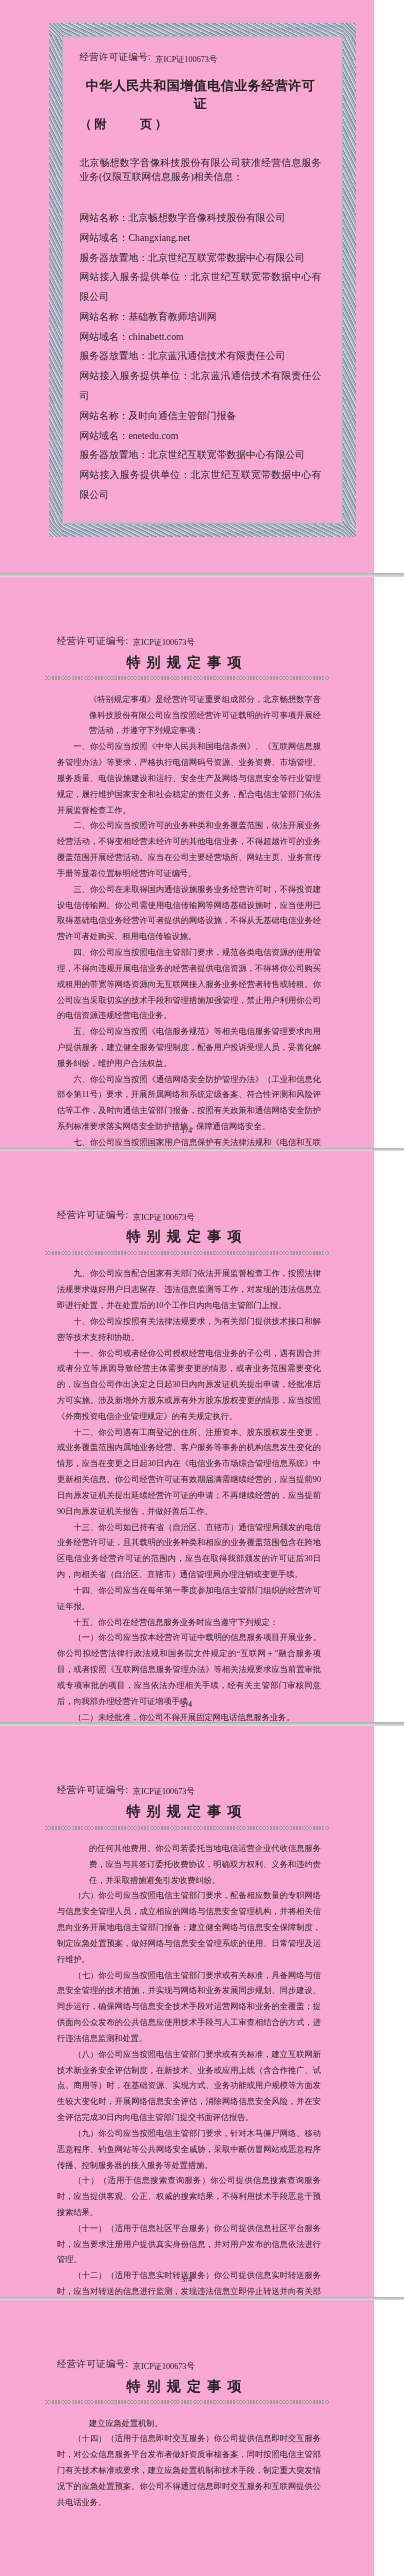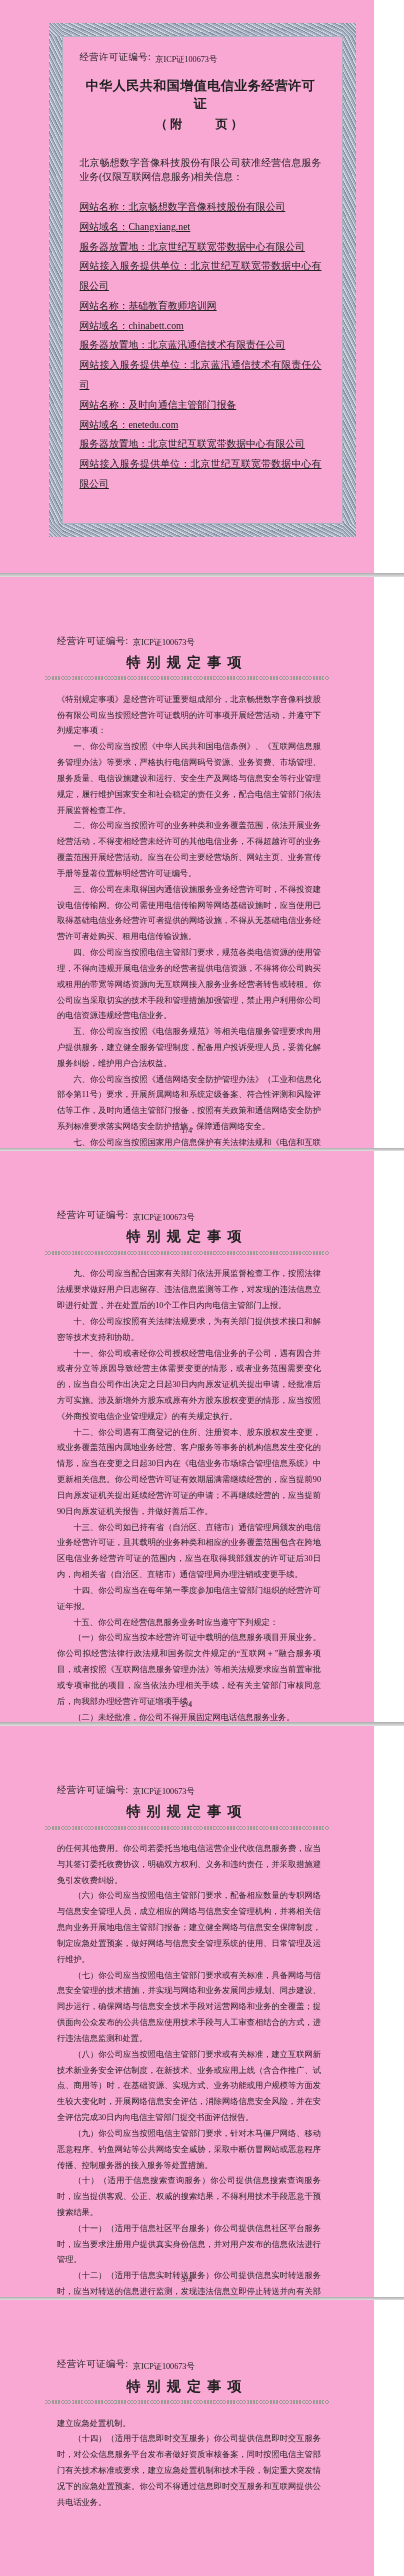--- a/index.html
+++ b/index.html
@@ -30,38 +30,38 @@
     border-image:repeating-linear-gradient(45deg,#8792a4 0 1.5px,#ccd3dd 1.5px 3.1px,#a6b0c0 3.1px 5.2px) 25;
     box-shadow:inset 0 0 0 1px #aab3c2;
     padding:8.2px 21.6px 0 17.5px;
   }
   .lic-row{margin-top:7.2px;font-size:9.3px;letter-spacing:0.5px;}
   .lic-row .lic-no{font-size:8.2px;margin-left:4.1px;position:relative;top:2.1px;letter-spacing:0;}
   .cert-title{
     margin:13px 0 0 0;text-align:center;font-size:13px;font-weight:bold;
     letter-spacing:0.5px;line-height:1.35;
   }
-  .cert-sub{margin:3.1px 0 0 0;text-align:center;font-size:12px;font-weight:bold;letter-spacing:3.1px;}
+  .cert-sub{margin:3.1px 0 0 0;font-size:12px;font-weight:bold;letter-spacing:3.1px;}
   .intro{margin:23px 0 0 0;font-size:9.8px;line-height:1.5;text-align:justify;}
-  .sites{margin-top:12px;text-decoration:underline;}
+  .sites{margin-top:23px;}
   .sline{font-size:9.8px;line-height:2.02;text-align:justify;}
 
   
   .phead{margin:58px 54px 0 57px;font-size:9.3px;letter-spacing:0.5px;}
   .phead .lic-no{font-size:8.2px;margin-left:4.1px;position:relative;top:1.5px;letter-spacing:0;}
   .ptitle{margin:6.2px 0 0 0;text-align:center;font-size:14px;font-weight:bold;letter-spacing:6.2px;}
   .zz{
     height:4.1px;margin:4.6px 45px 0 45px;opacity:.85;
     background:
       repeating-linear-gradient(115deg,var(--zigzag) 0 0.8px,transparent 0.8px 2.6px),
       repeating-linear-gradient(65deg,var(--zigzag) 0 0.8px,transparent 0.8px 2.6px);
   }
   .pbody{margin:11.3px 53px 0 57px;font-size:8.2px;line-height:1.93;text-align:justify;}
   .pbody p{margin:0;text-indent:2em;}
-  .pbody p.cont{text-indent:0;}
+  .pbody p.cont{text-indent:0;margin-left:32px;}
   .pnum{position:absolute;bottom:13px;left:0;width:100%;text-align:center;font-size:7.7px;letter-spacing:0.5px;}
 </style>
 </head>
 <body>
 
 <div class="doc">
 
   <section class="page pg1">
     <div class="frame">
       <div class="lic-row">

